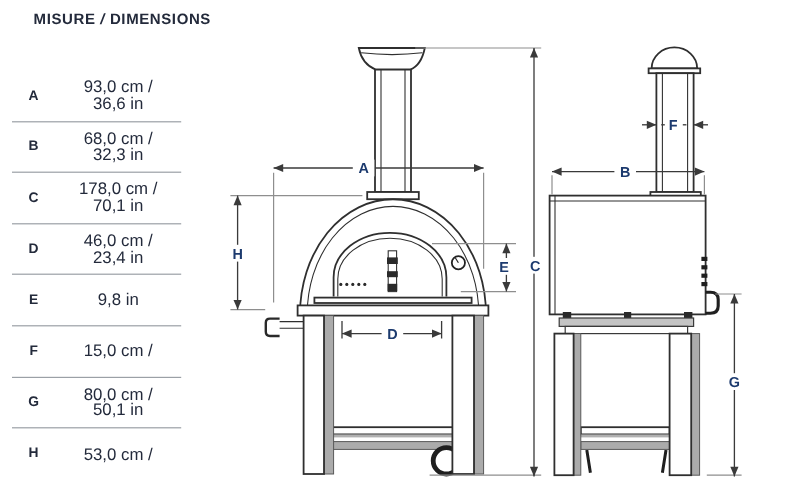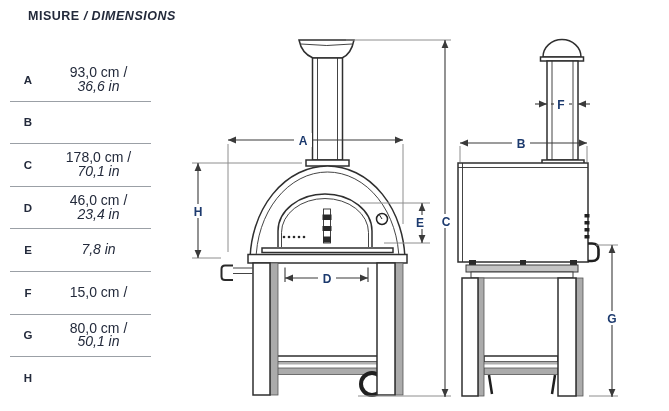--- a/index.html
+++ b/index.html
@@ -7,34 +7,34 @@
     width:669px;height:411px;position:relative;overflow:hidden;
     background:#ffffff;
     font-family:"Liberation Sans", sans-serif;
   }
   .title{
     position:absolute;left:28px;top:9px;
     font-weight:bold;font-size:12.5px;letter-spacing:.5px;color:#232a3b;
     white-space:nowrap;
   }
   .title .sep{margin:0 4px;font-style:italic}
-  .title .ital{font-style:italic}
+  .title .ital{}
 
   .spec-table{position:absolute;left:10px;top:59px;width:141px}
   .spec-row{
     display:flex;align-items:center;height:42.6px;box-sizing:border-box;
     border-bottom:1px solid #9ba0a6;
   }
   .spec-row:last-child{border-bottom:none}
   .spec-letter{
     width:36px;text-align:center;font-weight:bold;font-size:11.5px;color:#232a3b;
   }
   .spec-vals{flex:1;text-align:center;font-size:14px;color:#232a3b;line-height:13.5px}
   .metric{display:block}
-  .imperial{display:block;font-style:italic}
+  .imperial{display:block;}
 
   svg.drawing{position:absolute;left:0;top:0}
   .dim{stroke:#3a3a3a;stroke-width:1.1;fill:none}
   .ext{stroke:#8e8e8e;stroke-width:1;fill:none}
   .outline{stroke:#2f2f2f;stroke-width:1.5;fill:#ffffff}
   .thin{stroke:#2f2f2f;stroke-width:.9;fill:none}
   .shade{fill:#ababab;stroke:#555555;stroke-width:.8}
   .dimlabel{
     font-family:"Liberation Sans", sans-serif;font-weight:bold;font-size:12px;
     fill:#1c3a6e;text-anchor:middle;
@@ -51,57 +51,62 @@
 <div class="spec-table">
   <div class="spec-row">
     <span class="spec-letter">A</span>
     <span class="spec-vals">
         <span class="metric">93,0 cm /</span>
         <span class="imperial">36,6 in</span>
       </span>
   </div>
   <div class="spec-row">
     <span class="spec-letter">B</span>
+    <span class="spec-vals">
+        <span class="metric">68,0 cm /</span>
+        <span class="imperial">32,3 in</span>
+      </span>
   </div>
   <div class="spec-row">
     <span class="spec-letter">C</span>
     <span class="spec-vals">
         <span class="metric">178,0 cm /</span>
         <span class="imperial">70,1 in</span>
       </span>
   </div>
   <div class="spec-row">
     <span class="spec-letter">D</span>
     <span class="spec-vals">
         <span class="metric">46,0 cm /</span>
         <span class="imperial">23,4 in</span>
       </span>
   </div>
   <div class="spec-row">
     <span class="spec-letter">E</span>
     <span class="spec-vals">
-        <span class="imperial">7,8 in</span>
+        <span class="imperial">9,8 in</span>
       </span>
   </div>
   <div class="spec-row">
     <span class="spec-letter">F</span>
     <span class="spec-vals">
         <span class="metric">15,0 cm /</span>
       </span>
   </div>
   <div class="spec-row">
     <span class="spec-letter">G</span>
     <span class="spec-vals">
         <span class="metric">80,0 cm /</span>
         <span class="imperial">50,1 in</span>
       </span>
   </div>
   <div class="spec-row">
     <span class="spec-letter">H</span>
     <span class="spec-vals">
+        <span class="metric">53,0 cm /</span>
       </span>
   </div>
 </div>
 
 <svg class="drawing" width="669" height="411" viewBox="0 0 669 411">
   <defs>
     <marker id="ar" viewBox="0 0 10 10" markerWidth="10" markerHeight="10" refX="9" refY="5" orient="auto-start-reverse" markerUnits="userSpaceOnUse">
       <path d="M1,1.6 L9,5 L1,8.4 Z" fill="#3a3a3a"></path>
     </marker>
   </defs>

